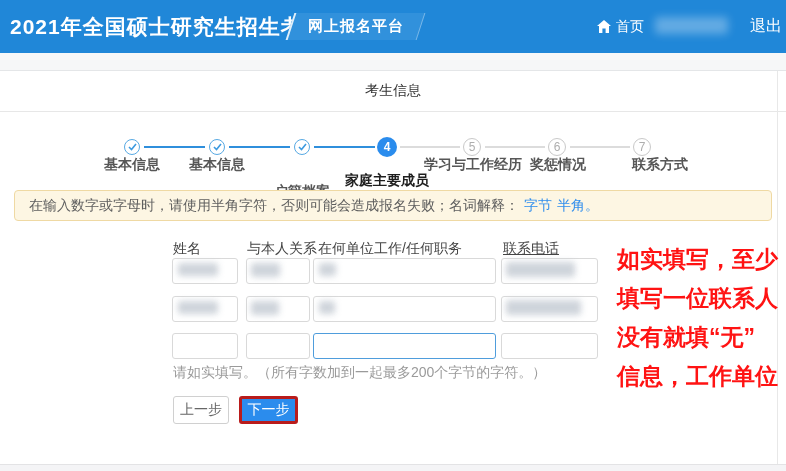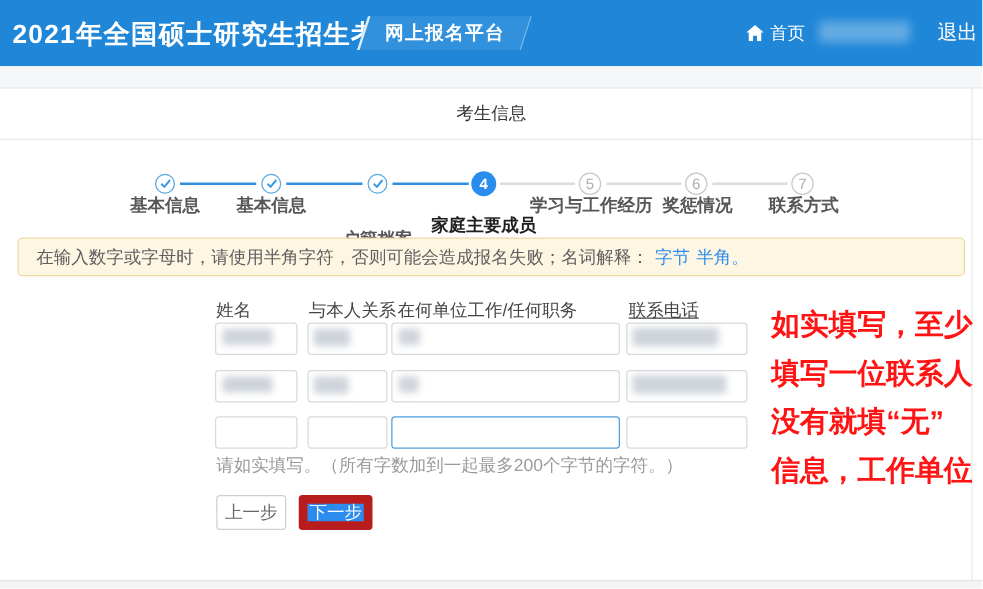--- a/index.html
+++ b/index.html
@@ -51,21 +51,21 @@
   
   .col-head { position:absolute; top:240px; font-size:14px; color:#454545; }
   .inp { position:absolute; height:26px; border:1px solid #d9d9d9; border-radius:3px;
     background:#fff; outline:none; padding:0 6px; font-size:13px; color:#333; }
   .inp.focus { border-color:#4f9ddc; }
   .redact { position:absolute; background:#ccd2d9; border-radius:2px; filter:blur(3px); opacity:.95; }
   .form-note { position:absolute; left:173px; top:364px; font-size:14px; color:#9a9a9a; }
   .btn { position:absolute; top:396px; height:28px; border-radius:3px; font-size:14px;
     display:flex; align-items:center; justify-content:center; cursor:pointer; }
   .btn.prev { left:173px; width:56px; background:#fff; border:1px solid #d0d0d0; color:#666; }
-  .btn.next { left:239px; width:59px; background:#2b8ced; border:7px solid #b91c1c; color:#fff; }
+  .btn.next { left:239px; width:59px; background:#2b8ced; border:3px solid #b91c1c; color:#fff; }
   
   .annotation { position:absolute; left:617px; top:240px; width:168px;
     color:#ff1313; font-size:23px; font-weight:bold; line-height:39px; }
   
   .footer { position:absolute; left:0; top:464px; width:786px; height:7px;
     background:#f4f4f6; border-top:1px solid #e3e3e5; }
 </style>
 </head>
 <body>
 
@@ -119,21 +119,21 @@
   <div class="dot future" style="left:463px;">5</div>
   <div class="dot future" style="left:548px;">6</div>
   <div class="dot future" style="left:633px;">7</div>
 
   <div class="step-lbl" style="left:67px;">基本信息</div>
   <div class="step-lbl" style="left:152px;">基本信息</div>
   <div class="step-lbl" style="left:237px;margin-top:27px;">户籍档案</div>
   <div class="step-lbl current" style="left:322px;">家庭主要成员</div>
   <div class="step-lbl" style="left:408px;">学习与工作经历</div>
   <div class="step-lbl" style="left:493px;">奖惩情况</div>
-  <div class="step-lbl" style="left:578px;">联系方式</div>
+  <div class="step-lbl" style="left:595px;">联系方式</div>
 </div>
 
 <div class="notice">
   <span>在输入数字或字母时，请使用半角字符，否则可能会造成报名失败；名词解释：</span>
   <a>字节</a>
   <a>半角</a>
   <span class="dot-suffix">。</span>
 </div>
 
 <div class="col-head" style="left:173px;text-align:center;">姓名</div>

